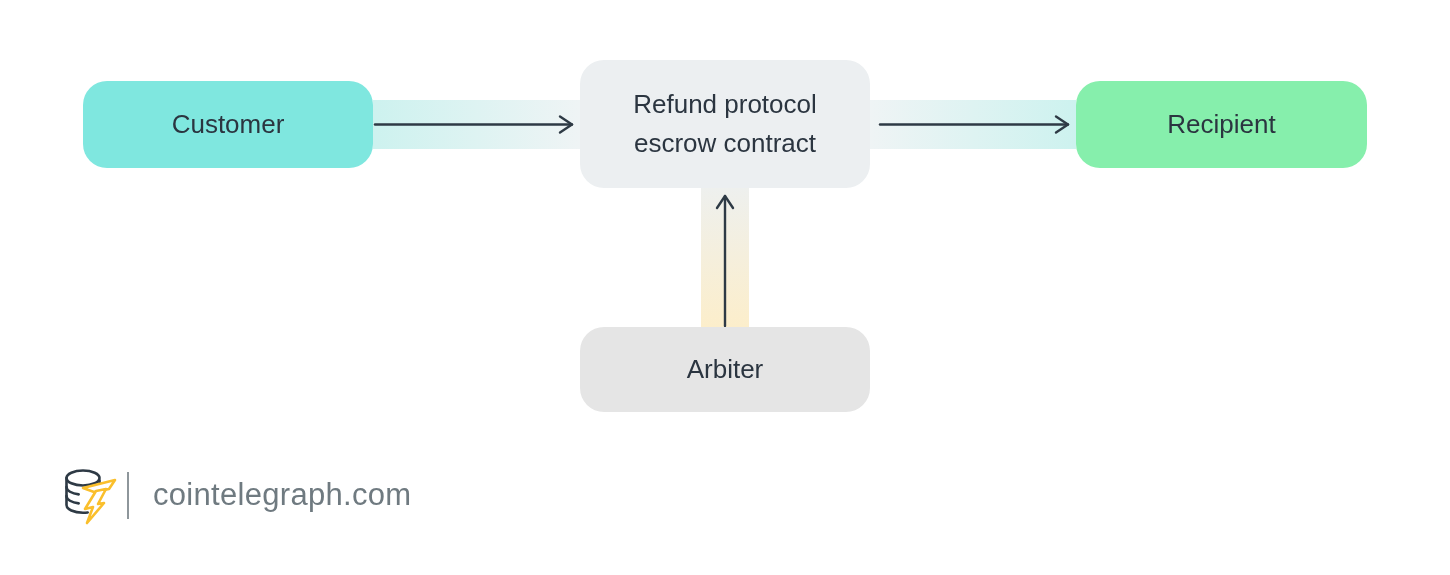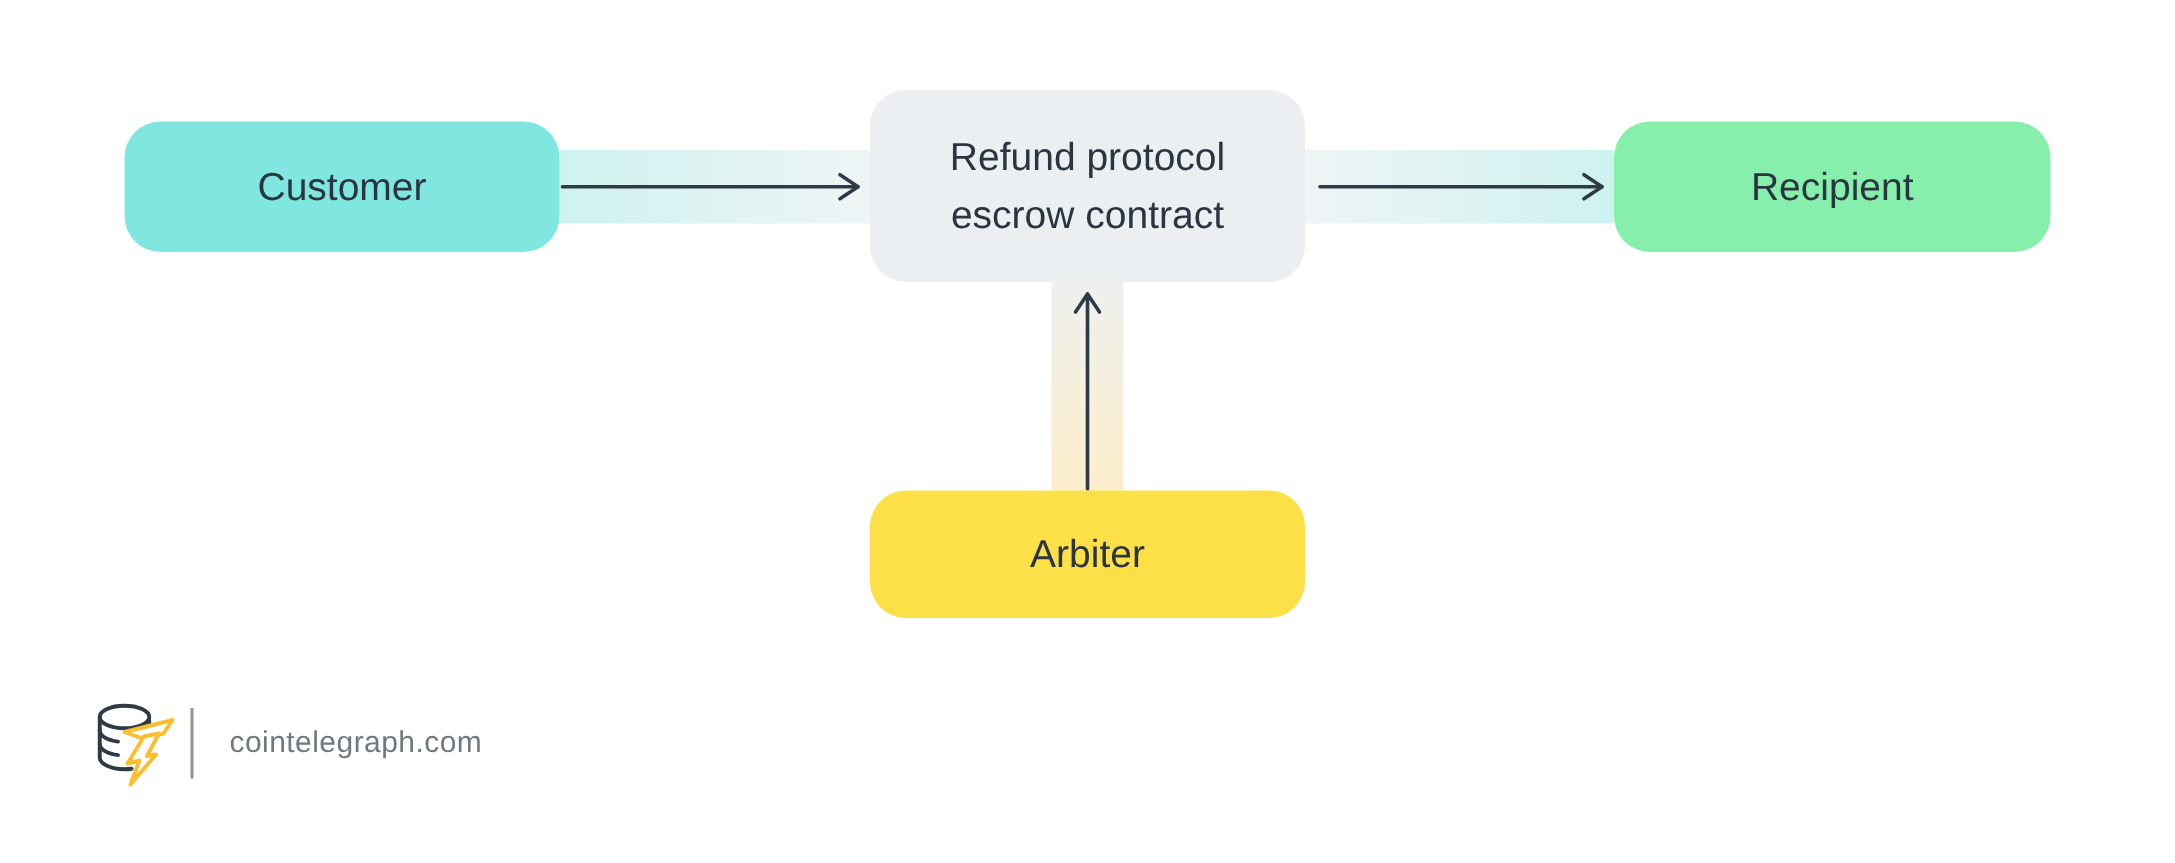--- a/index.html
+++ b/index.html
@@ -55,21 +55,21 @@
     display: flex;
     align-items: center;
   }
   .footer-divider {
     width: 2px; height: 47px;
     background: #8E969B;
     margin-left: 9px;
   }
   .footer-text {
     margin-left: 24px;
-    font-size: 20px;
+    font-size: 31px;
     color: #6F7A80;
     letter-spacing: 0.3px;
   }
 </style>
 </head>
 <body>
 
 <div class="canvas">
 
   <div class="band band-left"></div>
@@ -95,21 +95,21 @@
   </div>
 
   <div class="node node-customer" style="background: rgb(127, 231, 223);">
     <span>Customer</span>
   </div>
 
   <div class="node node-recipient" style="background: #86efac;">
     <span>Recipient</span>
   </div>
 
-  <div class="node node-arbiter" style="background: #fde047;">
+  <div class="node node-arbiter" style="background: #e5e5e5;">
     <span>Arbiter</span>
   </div>
 
   <div class="footer">
     <svg width="60" height="62" viewBox="0 0 60 62" xmlns="http://www.w3.org/2000/svg">
 
       <g stroke="#2E3A45" stroke-width="2.6" fill="none" stroke-linecap="round">
         <ellipse cx="25" cy="14" rx="16.5" ry="7.5"></ellipse>
         <path d="M8.5 14 v27 c0 4.3 7.4 7.8 16.5 7.8 c1.6 0 3.2 -0.11 4.7 -0.32"></path>
         <path d="M8.5 23 c0 3.6 5.2 6.6 12.2 7.4"></path>

